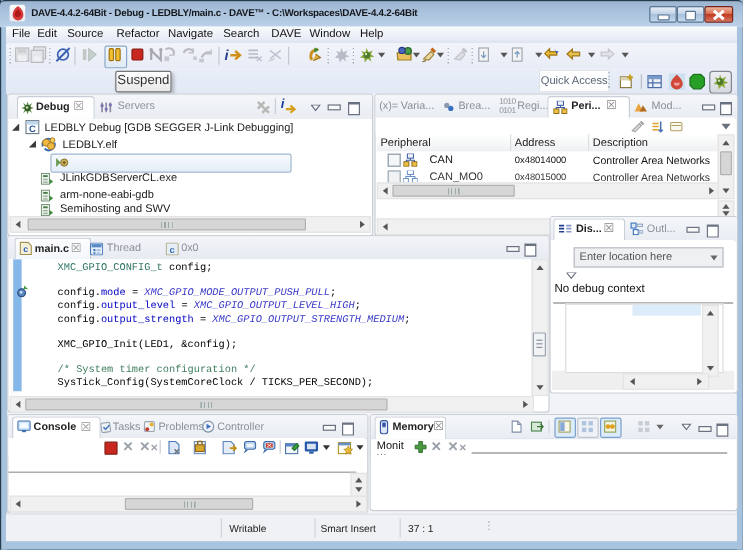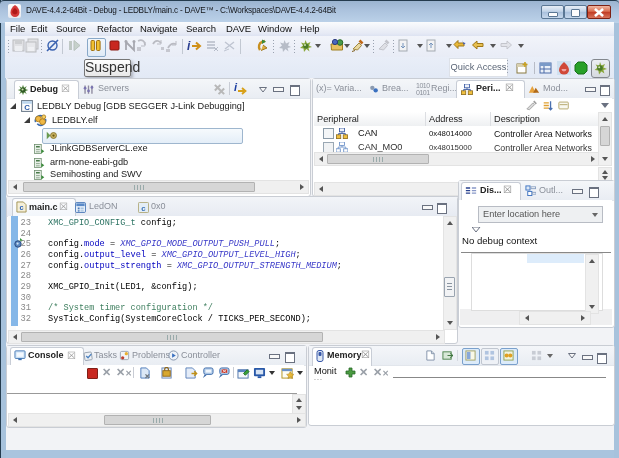--- a/index.html
+++ b/index.html
@@ -4,32 +4,32 @@
 <style>
   html,body{margin:0;padding:0;}
   body{width:619px;height:458px;overflow:hidden;font-family:"Liberation Sans",sans-serif;background:#fff;}
   #win{position:absolute;left:0;top:0;width:619px;height:458px;background:#f2f3f6;}
   .abs{position:absolute;}
   
   #frameL{left:0;top:0;width:5px;height:458px;background:#a7c2dc;border-left:1px solid #243b4e;}
   #frameR{left:614px;top:0;width:5px;height:458px;background:#a7c2dc;border-right:1px solid #243b4e;}
   #frameB{left:0;top:450px;width:619px;height:8px;background:#a9c4de;border-bottom:2px solid #1b4a5e;}
   #titlebar{left:0;top:0;width:619px;height:22px;background:linear-gradient(#9bb4d0,#abc2dd 40%,#bcd2e9);border-top:1px solid #243b4e;border-radius:4px 4px 0 0;}
-  #title-text{left:26px;top:6px;font-size:8.2px;color:#15181c;font-weight:400;letter-spacing:-0.2px;}
+  #title-text{left:26px;top:6px;font-size:8.2px;color:#15181c;font-weight:700;letter-spacing:-0.2px;}
   .winbtn{top:5px;height:12px;border:1px solid #5a7794;border-radius:2px;background:linear-gradient(#e7eef6,#c2d4e8 45%,#a9c0dc 50%,#c6d8ec);}
   #btnmin{left:541px;width:21px;}
   #btnmax{left:564px;width:21px;}
   #btncls{left:587px;width:22px;background:linear-gradient(#f0b8a2,#d96c4f 45%,#c03a22 50%,#d8745c);border-color:#7c2114;}
   
   #menubar{left:5px;top:22px;width:609px;height:14px;background:linear-gradient(#fafbfd,#e6eaf5 80%,#dde3f2);font-size:9.5px;color:#111;}
   .mitem{position:absolute;top:1px;}
   
   #toolbar{left:5px;top:36px;width:609px;height:21px;background:linear-gradient(#f2f4fa,#e8ecf6);}
   #strip2{left:5px;top:57px;width:609px;height:21px;background:linear-gradient(#e9eef8,#e2e9f5);}
-  #tooltip{left:84px;top:59px;width:45px;height:16px;background:linear-gradient(#fefefe,#e8e8e8);border:1px solid #767676;border-radius:2px;font-size:14px;color:#333;text-align:center;line-height:15px;box-shadow:2px 2px 3px rgba(80,80,90,0.35);}
+  #tooltip{left:96px;top:59px;width:45px;height:16px;background:linear-gradient(#fefefe,#e8e8e8);border:1px solid #767676;border-radius:2px;font-size:11px;color:#333;text-align:center;line-height:15px;box-shadow:2px 2px 3px rgba(80,80,90,0.35);}
   #qaccess{left:449px;top:58px;width:57px;height:17px;background:#fff;border:1px solid #dde1e8;font-size:9.3px;color:#5a6576;text-align:center;line-height:16px;}
   
   .view{background:#fff;border:1px solid #c9cdd4;border-radius:3px;}
   .tabrow{position:absolute;left:0;top:0;width:100%;height:19px;background:linear-gradient(#f4f6f9,#e9edf3);border-bottom:1px solid #e2e6ec;}
   .tab-active{position:absolute;top:1px;height:18px;background:#fff;border:1px solid #c8cdd6;border-bottom:none;border-radius:3px 3px 0 0;}
   .tabtext-a{font-size:9px;font-weight:700;color:#222;}
   .tabtext-i{font-size:9px;color:#8a8f99;}
   
   #debugview{left:6px;top:78px;width:303px;height:117px;}
   
@@ -471,38 +471,37 @@
     <span class="abs tabtext-a" style="left:22px;top:5px">main.c</span>
     <span class="abs" style="left:52px;top:4px;font-size:10px;color:#999">☒</span>
     <svg class="abs" style="left:68px;top:5px" width="11" height="11" viewBox="0 0 12 12">
         <rect x="0.5" y="0.5" width="11" height="11" rx="1.5" fill="#e8f1fa" stroke="#4a78b8"></rect>
         <rect x="1.5" y="1.5" width="9" height="3" fill="#5a8ac8"></rect>
         <rect x="3" y="6" width="2" height="2" fill="#4a78b8"></rect>
         <rect x="6" y="6" width="3.5" height="2" fill="#a8c4e0"></rect>
         <rect x="3" y="9" width="2" height="1.5" fill="#4a78b8"></rect>
         <rect x="6" y="9" width="3.5" height="1.5" fill="#a8c4e0"></rect>
       </svg>
-    <span class="abs tabtext-i" style="left:82px;top:4px">LedON</span>
+    <span class="abs tabtext-i" style="left:82px;top:4px">Thread</span>
     <svg class="abs" style="left:131px;top:5px" width="11" height="11" viewBox="0 0 12 12">
         <rect x="0.5" y="0.5" width="11" height="11" rx="1" fill="#e4eef6" stroke="#b0a878"></rect>
         <text x="6" y="9.5" font-size="8.5" font-weight="bold" fill="#3a72b8" text-anchor="middle" font-family="Liberation Sans">c</text>
       </svg>
     <span class="abs tabtext-i" style="left:144px;top:4px">0x0</span>
     <div class="abs" style="left:415px;top:8px;width:9px;height:3px;border:1px solid #6a7180;background:#f8f8f8"></div>
     <div class="abs" style="left:430px;top:6px;width:8px;height:8px;border:1px solid #6a7180;background:#fff;border-top-width:2px"></div>
     <div class="abs" id="codearea" style="left:1px;top:19px;width:448px;height:126px;background:#fff;overflow:hidden">
       <div class="abs" style="left:0;top:0;width:8px;height:126px;background:#fbfbfb"></div>
       <div class="abs" style="left:3px;top:0px;width:8px;height:110px;background:#85b7e8"></div>
       <div class="abs" style="left:10px;top:0;width:26px;height:126px;background:#fff"></div>
       <svg class="abs" style="left:6px;top:21px" width="10" height="11" viewBox="0 0 10 11">
           <path d="M2 3.5 h4 v-2.5 l3.5 3" fill="#3a9a3a"></path>
           <circle cx="4" cy="7" r="3.2" fill="#5a88c0" stroke="#2a4a80"></circle>
           <circle cx="3.6" cy="6.6" r="1.1" fill="#cfe0f0"></circle>
         </svg>
-      <div id="lnums" class="abs" style="left:10px;top:2px;width:13px;text-align:right;font-family:'Liberation Mono',monospace;font-size:8.8px;line-height:10.65px;color:#8a8a8a;font-weight:400">23<br>24<br>25<br>26<br>27<br>28<br>29<br>30<br>31<br>32</div>
       <div id="code" class="abs" style="left:40px;top:2px;font-family:'Liberation Mono',monospace;font-size:8.6px;line-height:10.65px;color:#000;white-space:pre;font-weight:400"><div><span style="color:#2f7565">XMC_GPIO_CONFIG_t</span> config;</div><div>&nbsp;</div><div>config.<span style="color:#0000c0">mode</span> = <i style="color:#3939c8">XMC_GPIO_MODE_OUTPUT_PUSH_PULL</i>;</div><div>config.<span style="color:#0000c0">output_level</span> = <i style="color:#3939c8">XMC_GPIO_OUTPUT_LEVEL_HIGH</i>;</div><div>config.<span style="color:#0000c0">output_strength</span> = <i style="color:#3939c8">XMC_GPIO_OUTPUT_STRENGTH_MEDIUM</i>;</div><div>&nbsp;</div><div>XMC_GPIO_Init(LED1, &amp;config);</div><div>&nbsp;</div><div><span style="color:#3f7f5f">/* System timer configuration */</span></div><div>SysTick_Config(SystemCoreClock / TICKS_PER_SECOND);</div>
       </div>
     </div>
     <div class="abs vsb" style="left:436px;top:19px;height:112px;">
       <div class="arr" style="left:3px;top:4px;border-left:3px solid transparent;border-right:3px solid transparent;border-bottom:4px solid #555"></div>
       <div class="abs" style="left:0px;top:60px;width:9px;height:18px;border:1px solid #9aa4b0;background:#f2f3f5;border-radius:1px">
           <div class="abs" style="left:2px;top:5px;width:5px;height:1px;background:#8a94a0"></div>
           <div class="abs" style="left:2px;top:8px;width:5px;height:1px;background:#8a94a0"></div>
           <div class="abs" style="left:2px;top:11px;width:5px;height:1px;background:#8a94a0"></div>
         </div>
@@ -696,13 +695,22 @@
     <span class="abs" style="left:5px;top:20px;font-size:9.2px;color:#111">Monit</span>
     <span class="abs" style="left:5px;top:28px;font-size:7px;color:#555;letter-spacing:1px">...</span>
     <svg class="abs" style="left:36px;top:21px" width="11" height="11" viewBox="0 0 11 11">
         <path d="M4 1 h3 v3 h3 v3 h-3 v3 h-3 v-3 h-3 v-3 h3 z" fill="#4a9a40" stroke="#2a6a28" stroke-width="0.8"></path>
       </svg>
     <span class="abs" style="left:50px;top:20px;font-size:11px;font-weight:700;color:#9aa0a8">✕</span>
     <span class="abs" style="left:64px;top:20px;font-size:11px;font-weight:700;color:#9aa0a8">✕<span style="font-size:8px">✕</span></span>
     <div class="abs" style="left:84px;top:31px;width:213px;height:1px;background:#888"></div>
   </div>
 
+  <div class="abs" id="statusbar">
+    <div class="sbsep" style="left:179px"></div>
+      <span class="sbitem" style="left:186px">Writable</span>
+    <div class="sbsep" style="left:257px"></div>
+      <span class="sbitem" style="left:262px">Smart Insert</span>
+    <div class="sbsep" style="left:328px"></div>
+      <span class="sbitem" style="left:335px">37 : 1</span>
+      <span class="abs" style="left:398px;top:4px;color:#9aa2ae;font-size:9px;letter-spacing:-1px">⋮</span>
+  </div>
 </div>
 
 </body></html>

